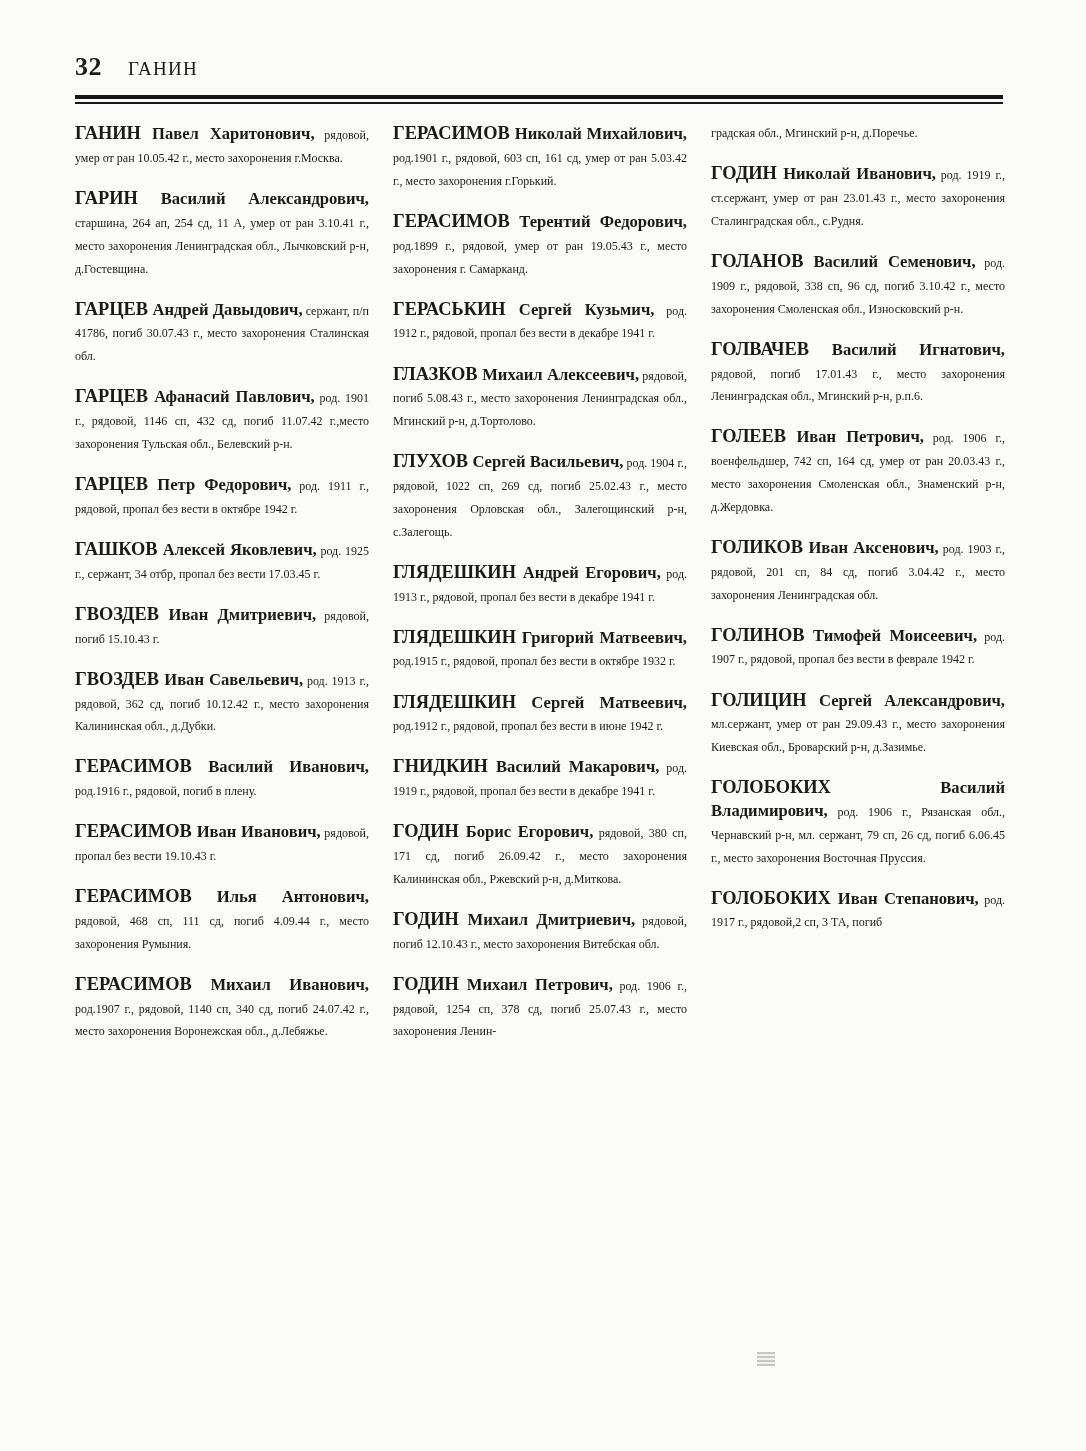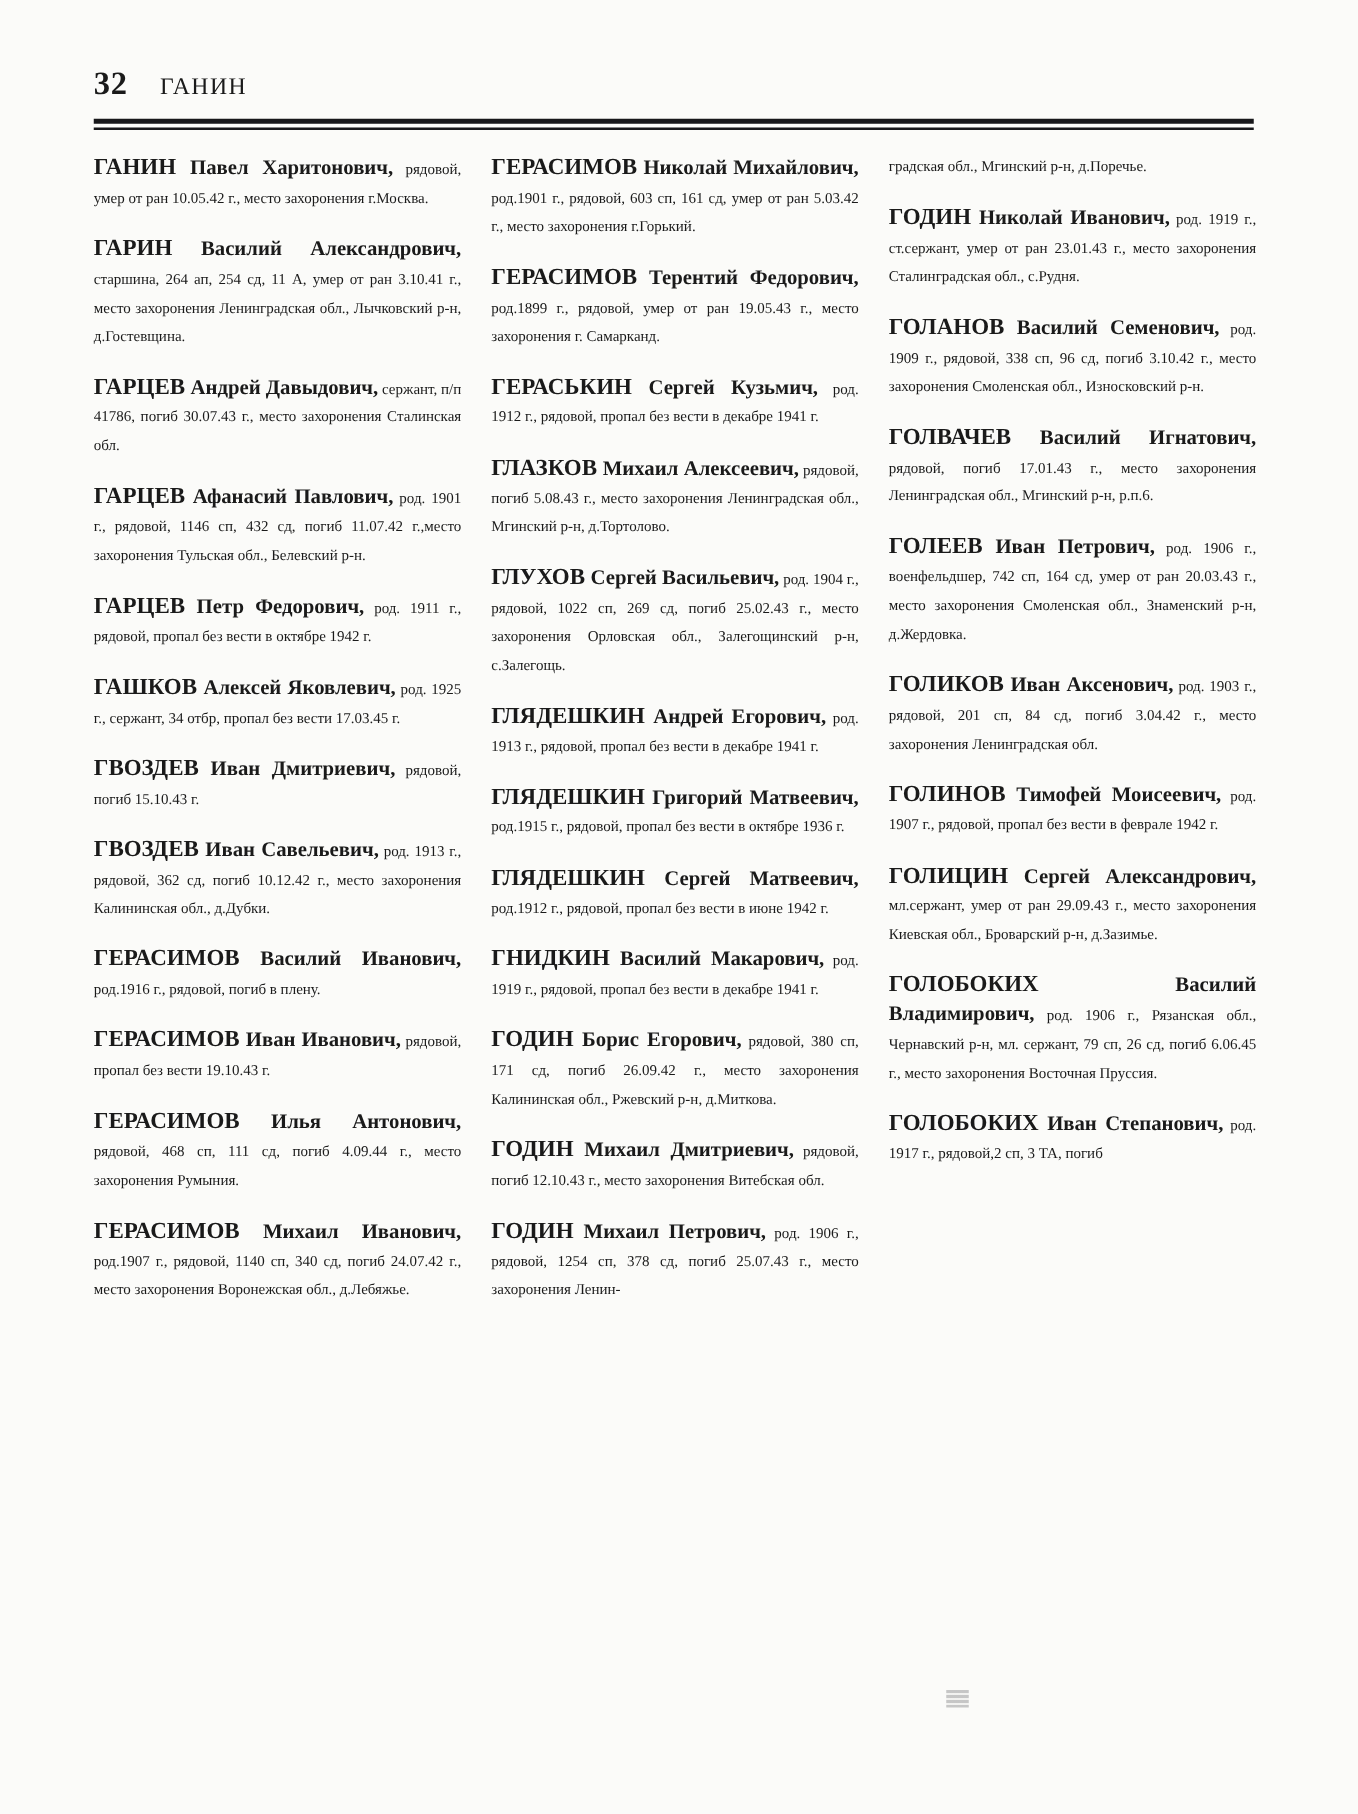--- a/index.html
+++ b/index.html
@@ -127,21 +127,21 @@
         <p class="entry"><span class="surname">ГЕРАСИМОВ</span> <span class="given">Илья Антонович,</span><span class="body"> рядовой, 468 сп, 111 сд, погиб 4.09.44 г., место захоронения Румыния.</span></p>
         <p class="entry"><span class="surname">ГЕРАСИМОВ</span> <span class="given">Михаил Иванович,</span><span class="body"> род.1907 г., рядовой, 1140 сп, 340 сд, погиб 24.07.42 г., место захоронения Воронежская обл., д.Лебяжье.</span></p>
       </div>
     <div class="col" id="col-1">
         <p class="entry"><span class="surname">ГЕРАСИМОВ</span> <span class="given">Николай Михайлович,</span><span class="body"> род.1901 г., рядовой, 603 сп, 161 сд, умер от ран 5.03.42 г., место захоронения г.Горький.</span></p>
         <p class="entry"><span class="surname">ГЕРАСИМОВ</span> <span class="given">Терентий Федорович,</span><span class="body"> род.1899 г., рядовой, умер от ран 19.05.43 г., место захоронения г. Самарканд.</span></p>
         <p class="entry"><span class="surname">ГЕРАСЬКИН</span> <span class="given">Сергей Кузьмич,</span><span class="body"> род. 1912 г., рядовой, пропал без вести в декабре 1941 г.</span></p>
         <p class="entry"><span class="surname">ГЛАЗКОВ</span> <span class="given">Михаил Алексеевич,</span><span class="body"> рядовой, погиб 5.08.43 г., место захоронения Ленинградская обл., Мгинский р-н, д.Тортолово.</span></p>
         <p class="entry"><span class="surname">ГЛУХОВ</span> <span class="given">Сергей Васильевич,</span><span class="body"> род. 1904 г., рядовой, 1022 сп, 269 сд, погиб 25.02.43 г., место захоронения Орловская обл., Залегощинский р-н, с.Залегощь.</span></p>
         <p class="entry"><span class="surname">ГЛЯДЕШКИН</span> <span class="given">Андрей Егорович,</span><span class="body"> род. 1913 г., рядовой, пропал без вести в декабре 1941 г.</span></p>
-        <p class="entry"><span class="surname">ГЛЯДЕШКИН</span> <span class="given">Григорий Матвеевич,</span><span class="body"> род.1915 г., рядовой, пропал без вести в октябре 1936 г.</span></p>
+        <p class="entry"><span class="surname">ГЛЯДЕШКИН</span> <span class="given">Григорий Матвеевич,</span><span class="body"> род.1915 г., рядовой, пропал без вести в октябре 1932 г.</span></p>
         <p class="entry"><span class="surname">ГЛЯДЕШКИН</span> <span class="given">Сергей Матвеевич,</span><span class="body"> род.1912 г., рядовой, пропал без вести в июне 1942 г.</span></p>
         <p class="entry"><span class="surname">ГНИДКИН</span> <span class="given">Василий Макарович,</span><span class="body"> род. 1919 г., рядовой, пропал без вести в декабре 1941 г.</span></p>
         <p class="entry"><span class="surname">ГОДИН</span> <span class="given">Борис Егорович,</span><span class="body"> рядовой, 380 сп, 171 сд, погиб 26.09.42 г., место захоронения Калининская обл., Ржевский р-н, д.Миткова.</span></p>
         <p class="entry"><span class="surname">ГОДИН</span> <span class="given">Михаил Дмитриевич,</span><span class="body"> рядовой, погиб 12.10.43 г., место захоронения Витебская обл.</span></p>
         <p class="entry"><span class="surname">ГОДИН</span> <span class="given">Михаил Петрович,</span><span class="body"> род. 1906 г., рядовой, 1254 сп, 378 сд, погиб 25.07.43 г., место захоронения Ленин-</span></p>
       </div>
     <div class="col" id="col-2">
         <p class="entry"><span class="body">градская обл., Мгинский р-н, д.Поречье.</span></p>
         <p class="entry"><span class="surname">ГОДИН</span> <span class="given">Николай Иванович,</span><span class="body"> род. 1919 г., ст.сержант, умер от ран 23.01.43 г., место захоронения Сталинградская обл., с.Рудня.</span></p>
         <p class="entry"><span class="surname">ГОЛАНОВ</span> <span class="given">Василий Семенович,</span><span class="body"> род. 1909 г., рядовой, 338 сп, 96 сд, погиб 3.10.42 г., место захоронения Смоленская обл., Износковский р-н.</span></p>

